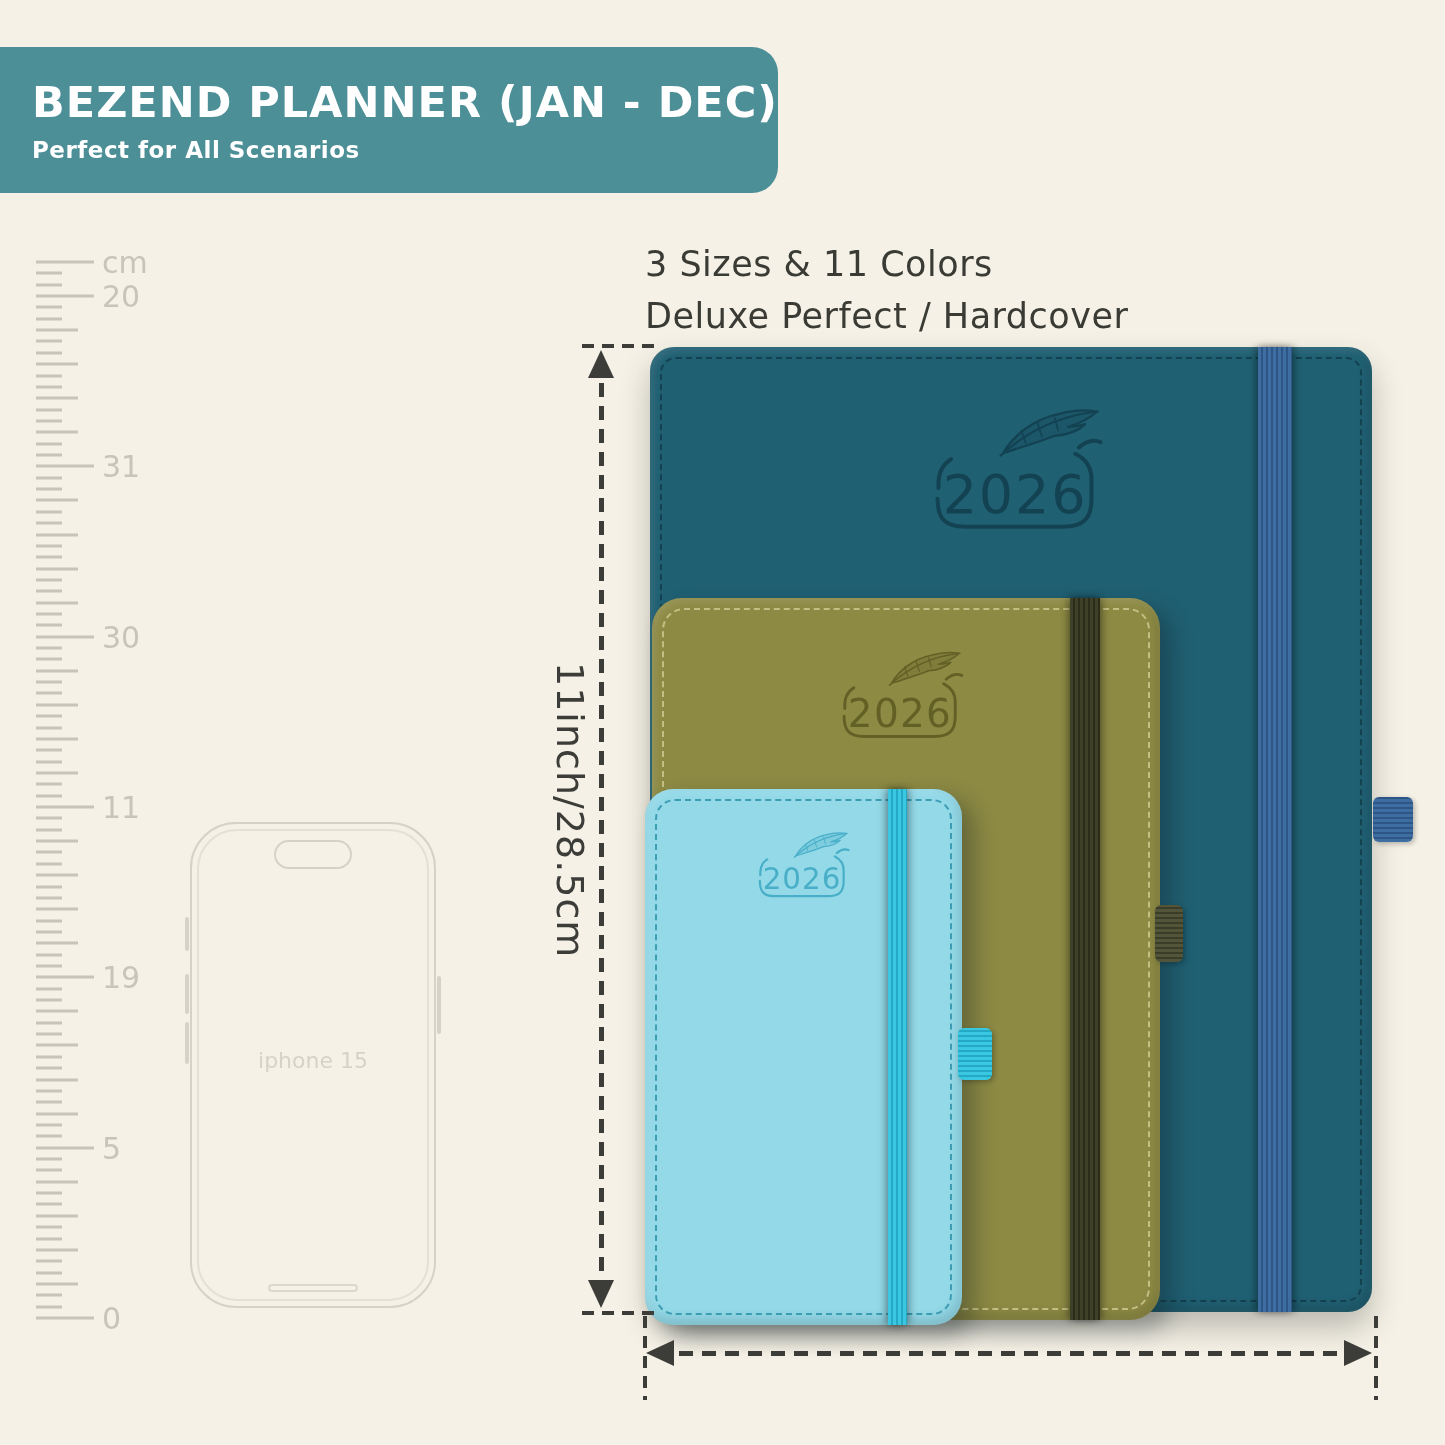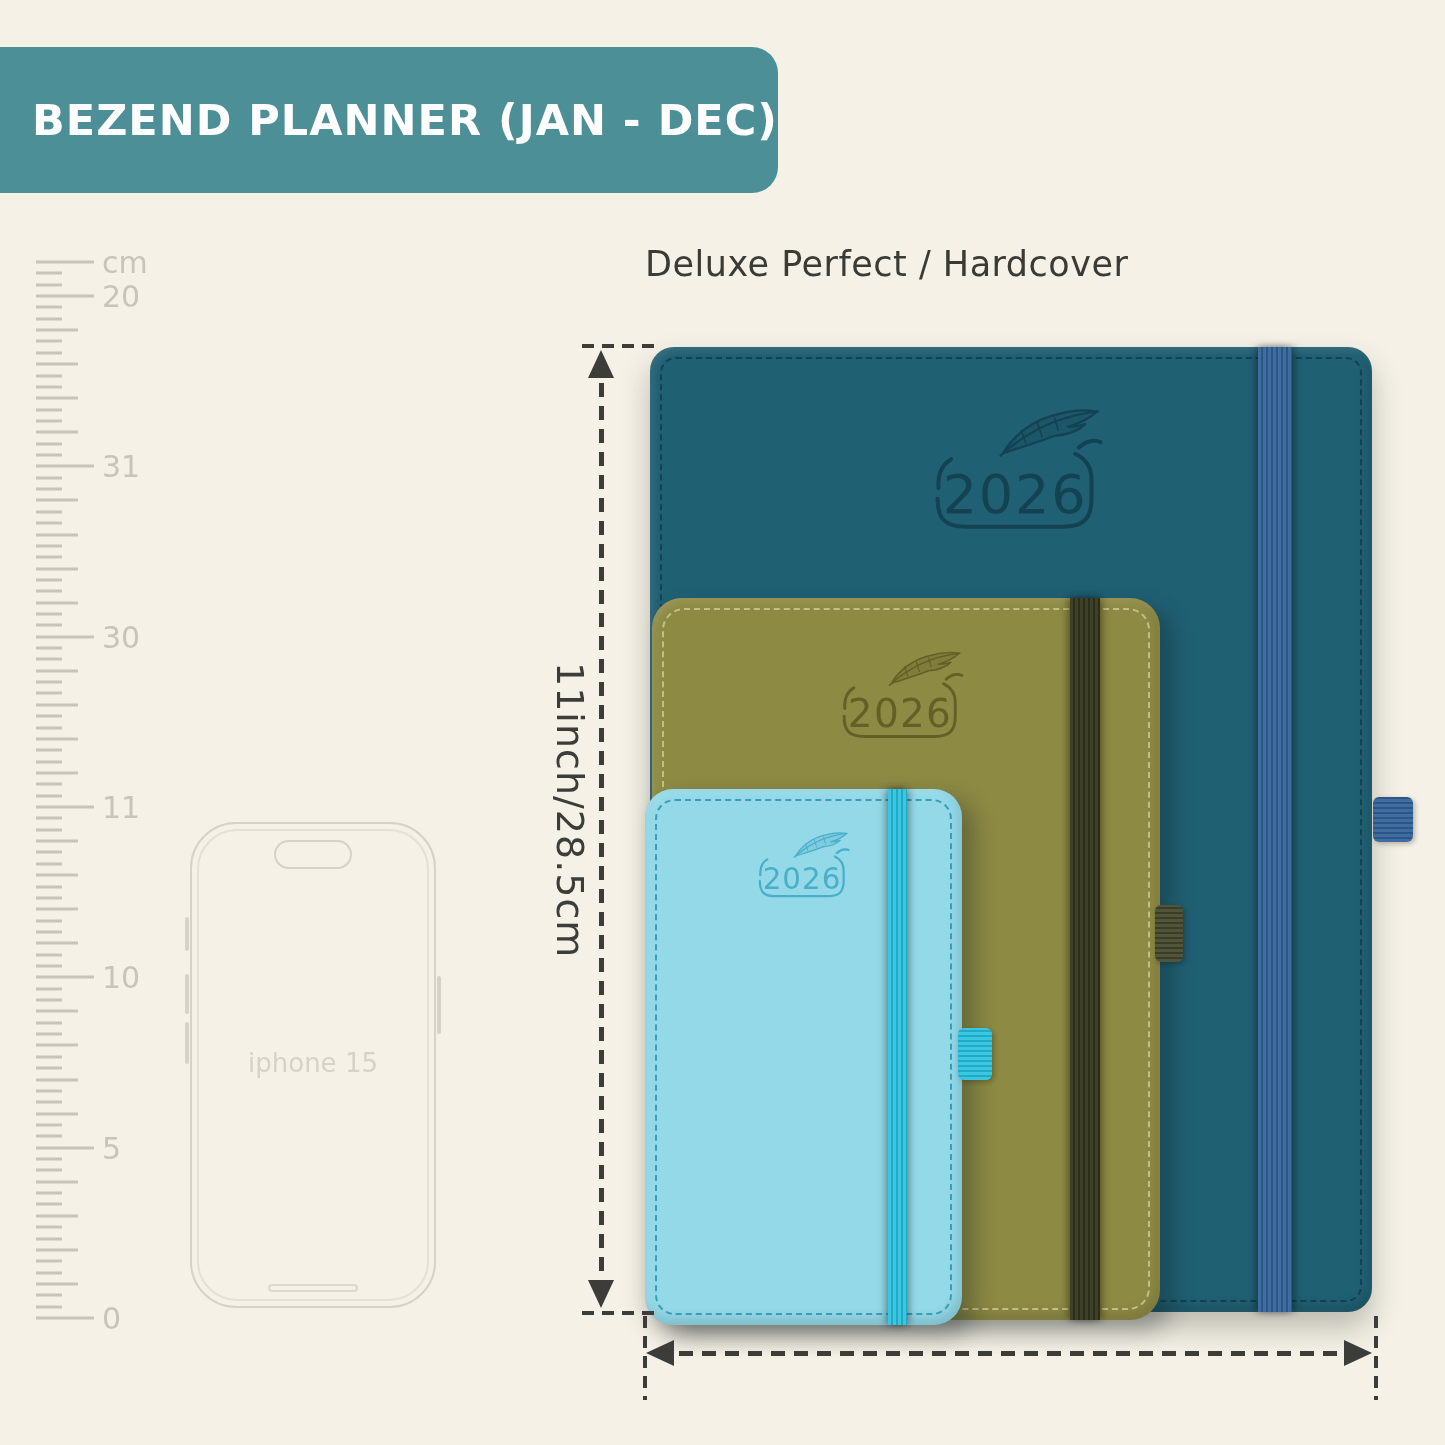--- a/index.html
+++ b/index.html
@@ -27,21 +27,21 @@
               font-size:30px;color:var(--ruler-color);}
 
   
   .phone{position:absolute;left:190px;top:822px;width:242px;height:482px;
          border:2px solid var(--phone-color);border-radius:46px;}
   .phone-screen{position:absolute;inset:5px;border:2px solid var(--phone-color);
                 border-radius:40px;opacity:.55;}
   .phone-island{position:absolute;top:16px;left:50%;transform:translateX(-50%);
                 width:74px;height:25px;border:2px solid var(--phone-color);border-radius:15px;}
   .phone-label{position:absolute;top:224px;width:100%;text-align:center;
-               font-size:26px;color:var(--phone-color);}
+               font-size:22px;color:var(--phone-color);}
   .phone-home{position:absolute;bottom:14px;left:50%;transform:translateX(-50%);
               width:86px;height:4px;border:2px solid var(--phone-color);border-radius:5px;opacity:.8;}
   .pbtn{position:absolute;width:4px;background:var(--phone-color);border-radius:2px;}
   .pb-l1{left:-7px;top:93px;height:34px;}
   .pb-l2{left:-7px;top:150px;height:40px;}
   .pb-l3{left:-7px;top:198px;height:42px;}
   .pb-r{right:-7px;top:152px;height:58px;}
 
   
   .planner{position:absolute;background:var(--cover);
@@ -103,23 +103,25 @@
   .ext-left{left:643px;top:1316px;height:84px;}
   .ext-right{left:1374px;top:1316px;height:84px;}
 </style>
 </head>
 <body>
 
 <div class="canvas">
 
   <div class="banner">
     <div class="banner-title">BEZEND PLANNER (JAN - DEC)</div>
+    <div class="banner-subtitle">Perfect for All Scenarios</div>
   </div>
 
   <div class="features">
+    <div>3 Sizes &amp; 11 Colors</div>
     <div>Deluxe Perfect / Hardcover</div>
   </div>
 
   <div class="ruler" id="ruler">
       <div class="tick tick-long" style="top: 262px;"></div>
       <div class="tick-label" style="top: 262px;">cm</div>
       <div class="tick tick-short" style="top: 273.355px;"></div>
       <div class="tick tick-short" style="top: 284.71px;"></div>
       <div class="tick tick-long" style="top: 296.065px;"></div>
       <div class="tick-label" style="top: 296.065px;">20</div>
@@ -179,21 +181,21 @@
       <div class="tick tick-mid" style="top: 875.161px;"></div>
       <div class="tick tick-short" style="top: 886.516px;"></div>
       <div class="tick tick-short" style="top: 897.871px;"></div>
       <div class="tick tick-mid" style="top: 909.226px;"></div>
       <div class="tick tick-short" style="top: 920.581px;"></div>
       <div class="tick tick-short" style="top: 931.935px;"></div>
       <div class="tick tick-mid" style="top: 943.29px;"></div>
       <div class="tick tick-short" style="top: 954.645px;"></div>
       <div class="tick tick-short" style="top: 966px;"></div>
       <div class="tick tick-long" style="top: 977.355px;"></div>
-      <div class="tick-label" style="top: 977.355px;">10</div>
+      <div class="tick-label" style="top: 977.355px;">19</div>
       <div class="tick tick-short" style="top: 988.71px;"></div>
       <div class="tick tick-short" style="top: 1000.06px;"></div>
       <div class="tick tick-mid" style="top: 1011.42px;"></div>
       <div class="tick tick-short" style="top: 1022.77px;"></div>
       <div class="tick tick-short" style="top: 1034.13px;"></div>
       <div class="tick tick-mid" style="top: 1045.48px;"></div>
       <div class="tick tick-short" style="top: 1056.84px;"></div>
       <div class="tick tick-short" style="top: 1068.19px;"></div>
       <div class="tick tick-mid" style="top: 1079.55px;"></div>
       <div class="tick tick-short" style="top: 1090.9px;"></div>

